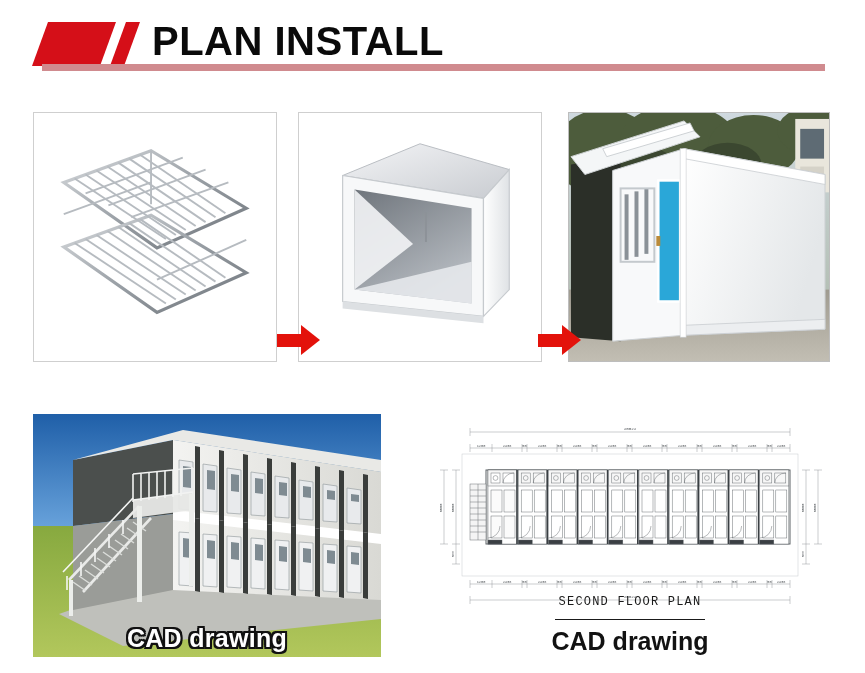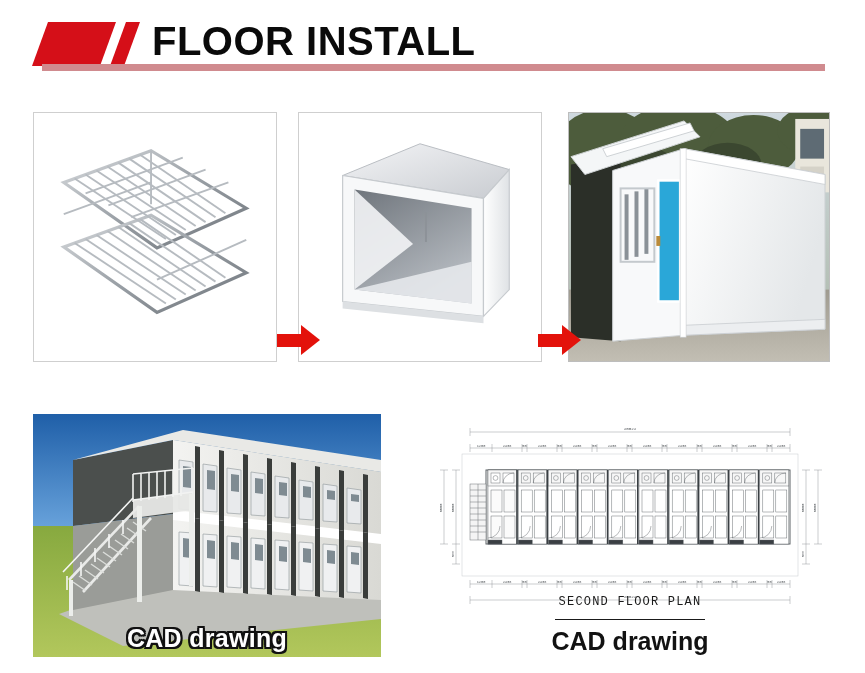--- a/index.html
+++ b/index.html
@@ -99,21 +99,21 @@
 </head>
 <body>
 
 <div class="page">
 
   <div class="header">
     <div class="hdr-mark">
       <div class="slab"></div>
       <div class="slash"></div>
     </div>
-    <div class="hdr-title">FLOOR INSTALL</div>
+    <div class="hdr-title">PLAN INSTALL</div>
     <div class="hdr-rule"></div>
   </div>
 
   <div class="steps">
 
     <div class="panel p1">
       <svg class="frame-svg" viewBox="0 0 244 250" preserveAspectRatio="xMidYMid meet">
         <defs>
           <linearGradient id="steel" x1="0" y1="0" x2="1" y2="1">
             <stop offset="0%" stop-color="#d9dcdf"></stop>

